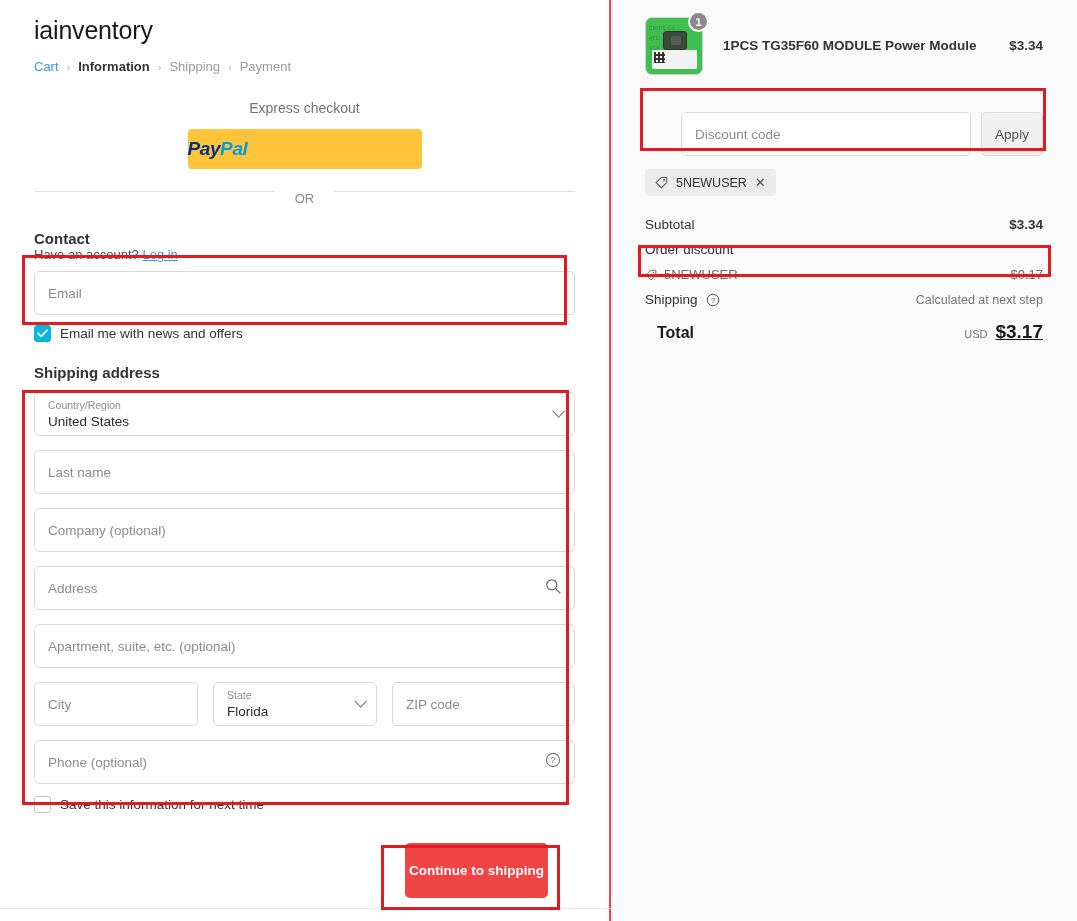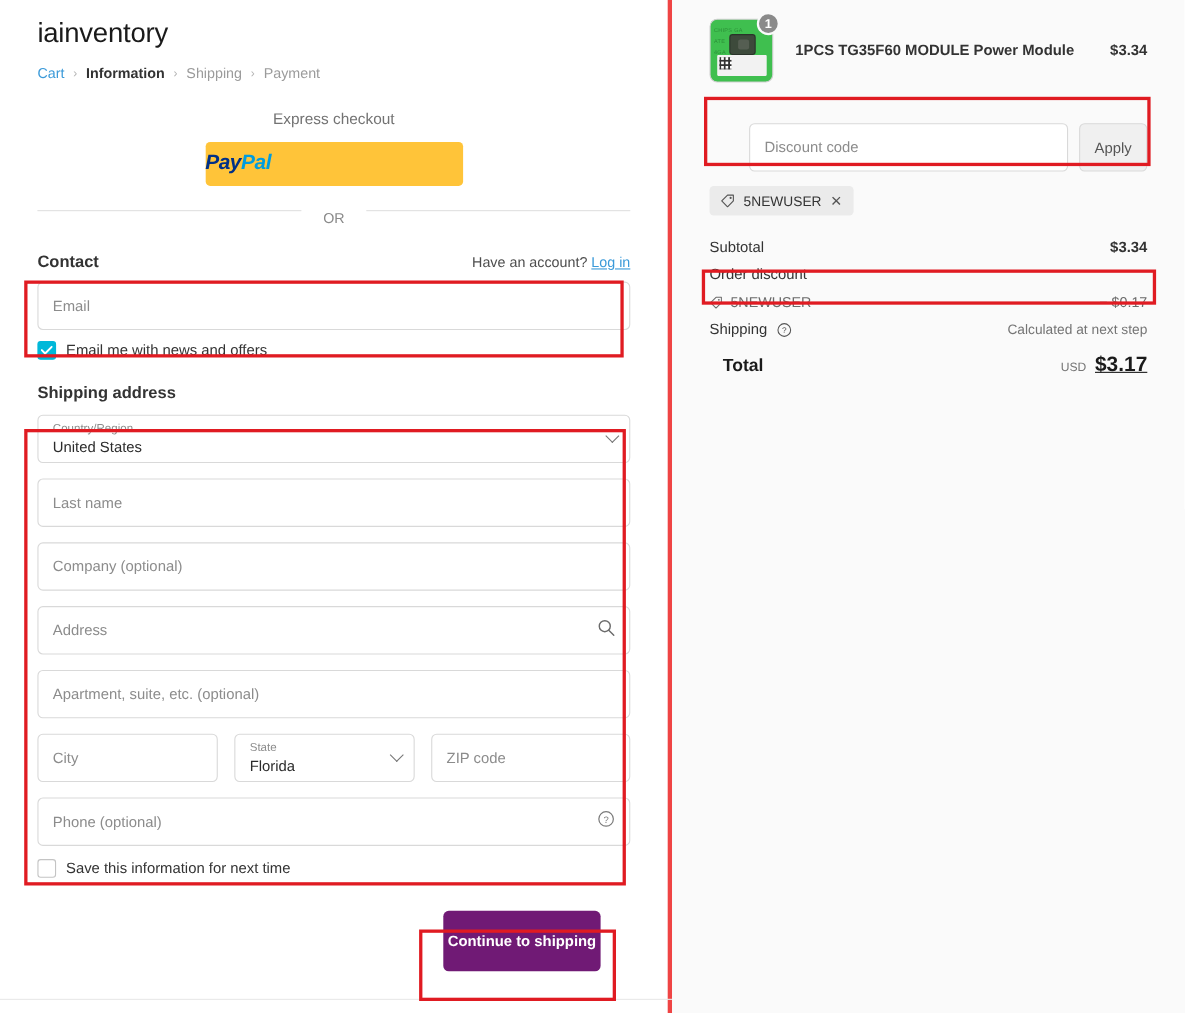--- a/index.html
+++ b/index.html
@@ -8,21 +8,21 @@
     font-family: "Liberation Sans", sans-serif;
     background: #ffffff;
     overflow: hidden;
   }
   .page { position: relative; width: 1077px; height: 921px; display: flex; }
 
   
   .left-col {
     width: 611px; height: 921px;
     background: #ffffff;
-    border-right: 4px solid #ef4444;
+    border-right: 2px solid #ef4444;
     position: relative;
   }
   .left-inner { padding: 10px 34px 0 34px; position: relative; }
 
   .shop-title {
     font-size: 25px; font-weight: 400; color: #1a1a1a;
     letter-spacing: -0.2px; margin-top: 6px;
   }
 
   .breadcrumb { display: flex; align-items: center; gap: 8px; margin-top: 14px; font-size: 13px; }
@@ -48,20 +48,21 @@
   .or-row {
     display: flex; align-items: flex-start; gap: 20px;
     margin: 22px 0 0 0;
   }
   .or-line { flex: 1; height: 1px; background: #e0e0e0; }
   .or-text { font-size: 13px; color: #8a8a8a; }
 
   .sec-head-row {
     display: flex; align-items: baseline; justify-content: space-between;
     margin-top: 24px;
+    flex-direction: column;
   }
   .sec-title { font-size: 15px; font-weight: 700; color: #333; }
   .acct-note { font-size: 13px; color: #4d4d4d; }
   .acct-link { color: #3b9ad9; text-decoration: underline; }
 
   
   .field {
     position: relative; width: 100%; height: 44px;
     border: 1px solid #d9d9d9; border-radius: 5px; background: #fff;
   }
@@ -108,21 +109,21 @@
   .row2 > * { flex: 1; }
   .row3 { display: flex; gap: 15px; }
   .row3 > .c-city { flex: 0 0 164px; }
   .row3 > .c-state { flex: 0 0 164px; }
   .row3 > .c-zip { flex: 1; }
 
   .save-row { display: flex; align-items: center; gap: 9px; margin-top: 12px; }
 
   .continue-row { display: flex; justify-content: flex-end; margin-top: 30px; padding-right: 27px;}
   .continue-btn {
-    background: #701a75; color: #fff; border: none; border-radius: 5px;
+    background: #ef4444; color: #fff; border: none; border-radius: 5px;
     width: 143px; height: 55px; font-size: 13.5px; font-weight: 700;
     cursor: pointer; font-family: "Liberation Sans", sans-serif;
   }
 
   .bottom-rule {
     position: absolute; left: 0; bottom: 12px; width: 611px; height: 1px; background: #e8e8e8;
   }
 
   
   .right-col {

